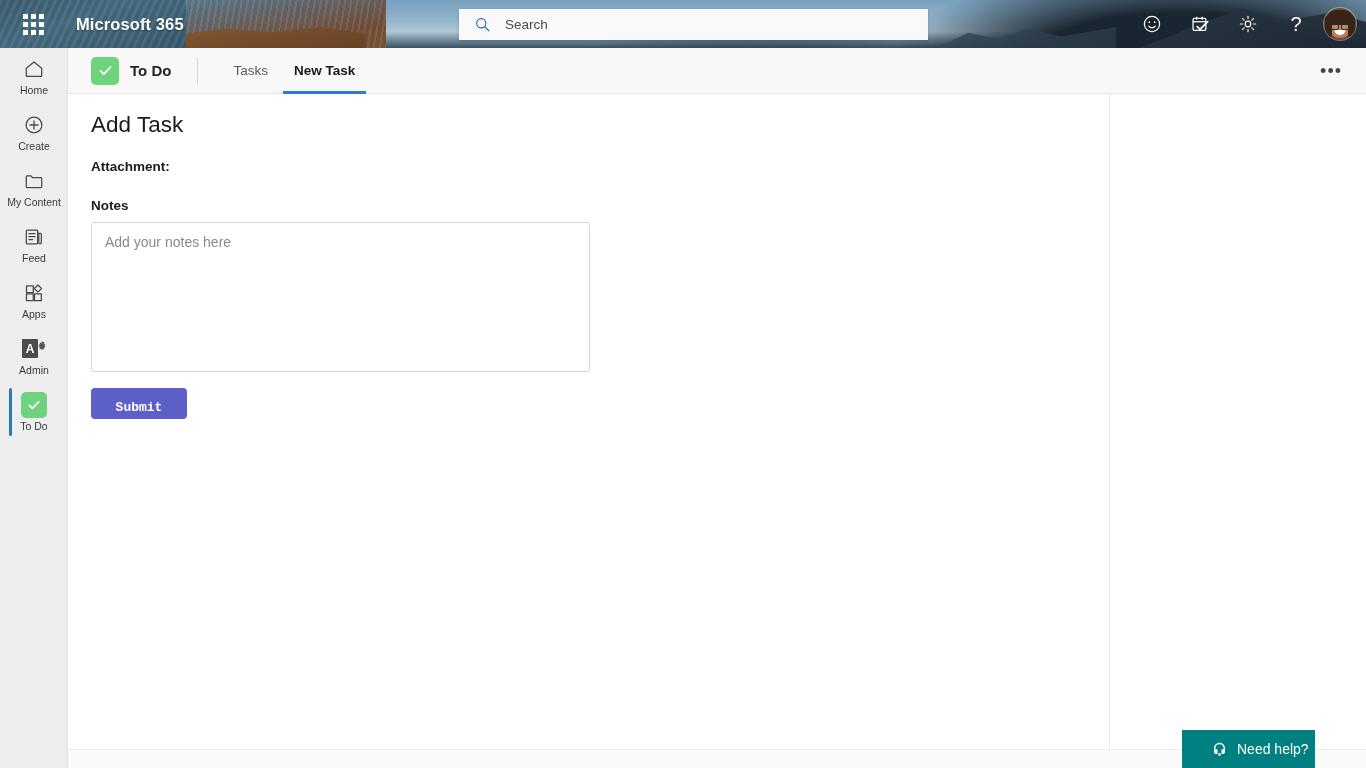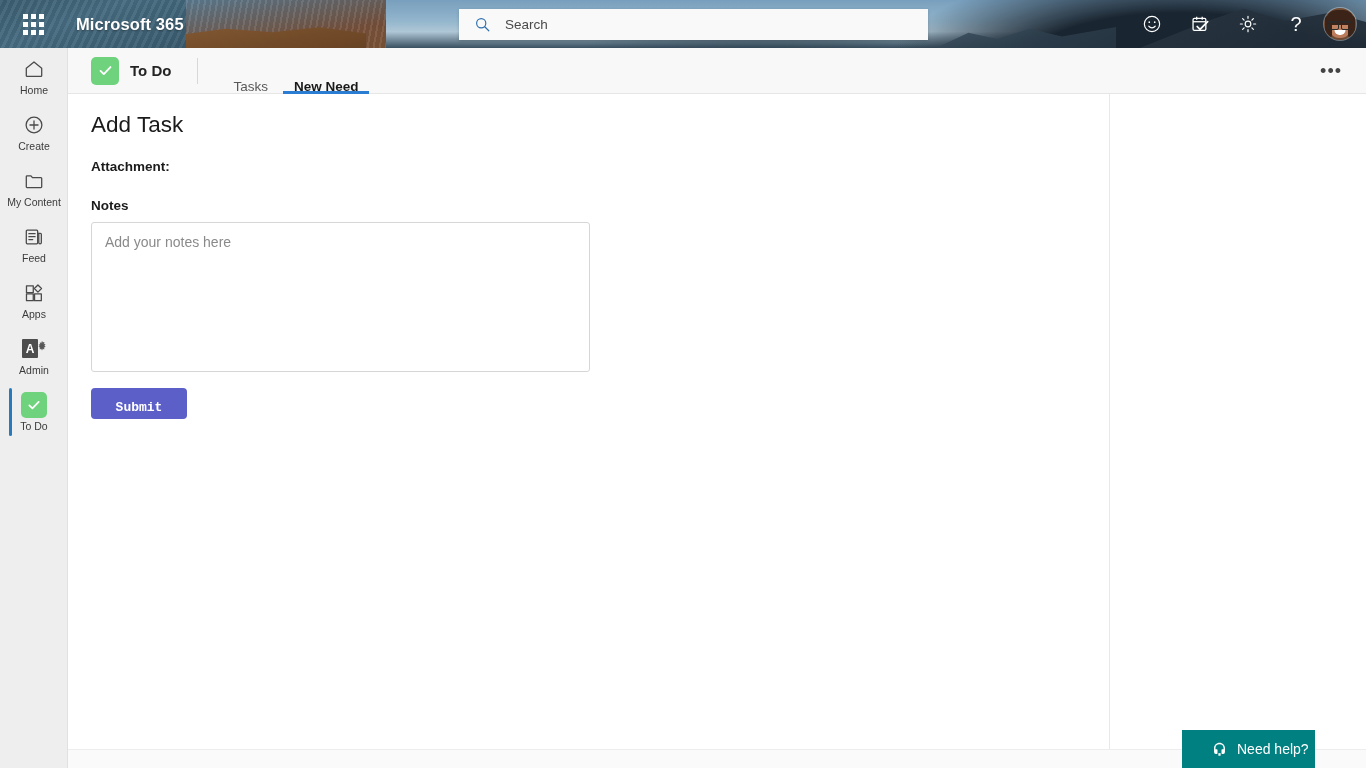--- a/index.html
+++ b/index.html
@@ -207,21 +207,21 @@
   }
   #app-identity .app-name {
     font-size: 15px; font-weight: bold; color: #242424;
   }
   #app-bar .divider {
     width: 1px; height: 26px; background: #d8d8d8; margin: 0 22px 0 26px;
   }
   #app-tabs { display: flex; align-items: stretch; height: 46px; }
   .app-tab {
     position: relative;
-    display: flex; align-items: flex-end;
+    display: flex; align-items: center;
     padding: 0 13px; height: 46px;
     font-size: 13.5px; color: #595959; cursor: pointer;
   }
   .app-tab.active { color: #1a1a1a; font-weight: bold; }
   .app-tab.active:after {
     content: ""; position: absolute; left: 2px; right: 2px; bottom: 0;
     height: 3px; background: #2b7cd3;
   }
   #app-overflow {
     margin-left: auto; margin-right: 24px;
@@ -462,21 +462,21 @@
     <span class="app-name">To Do</span>
   </div>
 
   <div class="divider"></div>
 
   <div id="app-tabs">
     <div class="app-tab">
       <span>Tasks</span>
     </div>
     <div class="app-tab active">
-      <span>New Need</span>
+      <span>New Task</span>
     </div>
   </div>
 
   <div id="app-overflow">
     <span>•••</span>
   </div>
 </div>
 
 <div id="content">
   <h1 id="page-title">Add Task</h1>

